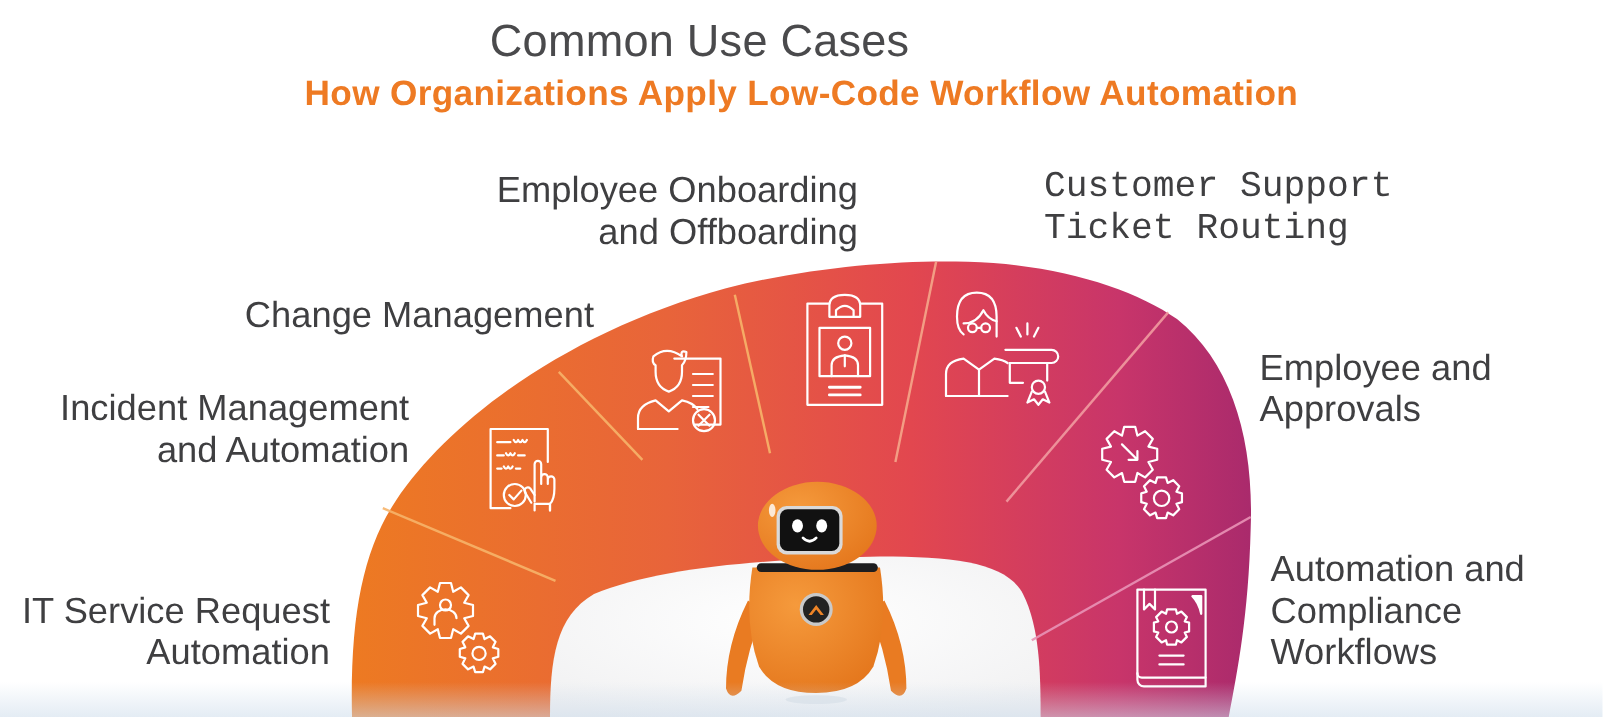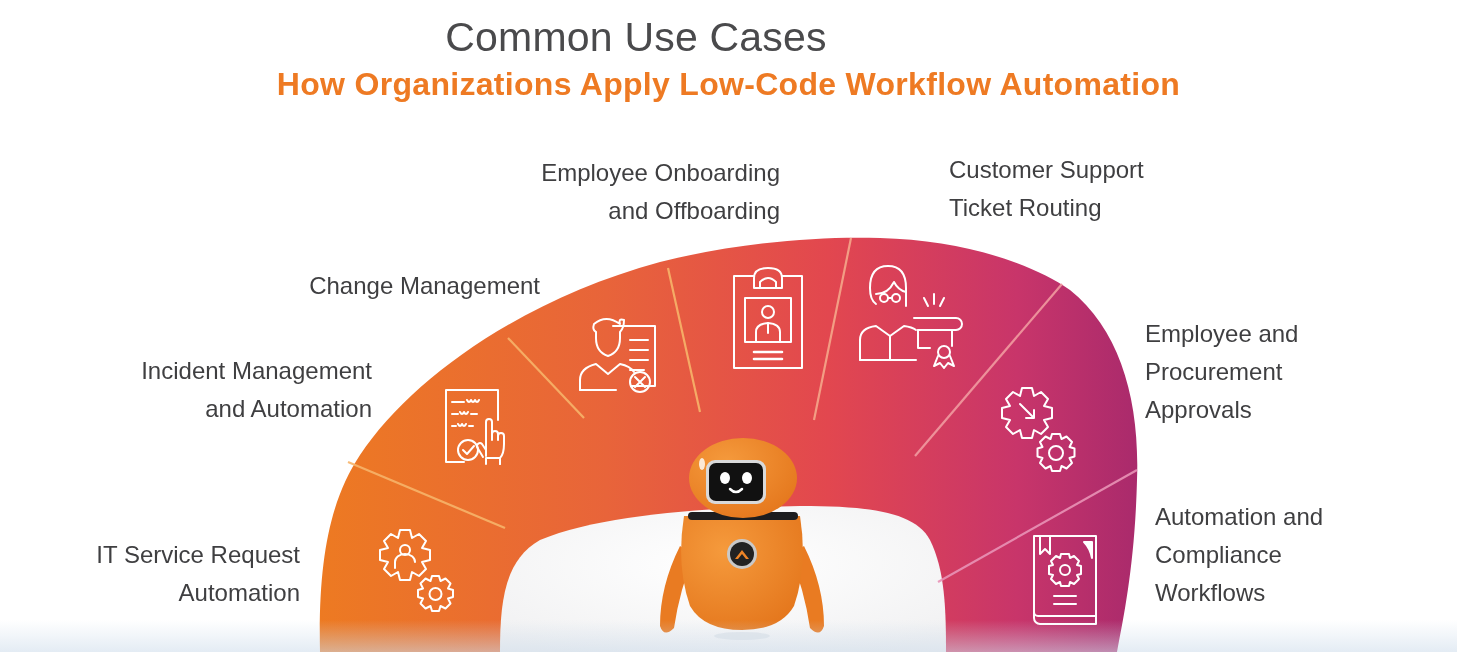--- a/index.html
+++ b/index.html
@@ -10,21 +10,21 @@
   }
   .title {
     position: absolute; left: 0; width: 1272px; text-align: center;
     top: 14px; font-size: 41px; color: #4a4a4c; letter-spacing: 0.2px;
   }
   .subtitle {
     position: absolute; left: 0; width: 1457px; text-align: center;
     top: 66px; font-size: 32px; font-weight: bold; color: #ee7a23; letter-spacing: 0.3px;
   }
   .label {
-    position: absolute; color: #3f3f41; font-size: 24px; line-height: 38px;
+    position: absolute; color: #3f3f41; font-size: 33px; line-height: 38px;
     white-space: nowrap;
   }
   .label.right { text-align: right; }
   .label.left { text-align: left; }
   .label span { display: block; }
   svg.diagram { position: absolute; left: 0; top: 0; }
   .bottom-fade {
     position: absolute; left: 0; top: 620px; width: 1457px; height: 32px;
     background: linear-gradient(to bottom, rgba(255,255,255,0), rgba(205,220,235,0.55));
     pointer-events: none;
@@ -190,27 +190,26 @@
   <span>Incident Management</span>
   <span>and Automation</span>
 </div>
 <div class="label right" style="right:917px; top:267px;">
   <span>Change Management</span>
 </div>
 <div class="label right" style="right:677px; top:154px;">
   <span>Employee Onboarding</span>
   <span>and Offboarding</span>
 </div>
-<div class="label left" style="left:949px; top:151px;">
+<div class="label left" style="left:949px; top:151px;font-family:Liberation Mono, monospace;">
   <span>Customer Support</span>
   <span>Ticket Routing</span>
 </div>
 <div class="label left" style="left:1145px; top:315px;">
   <span>Employee and</span>
-  <span>Procurement</span>
   <span>Approvals</span>
 </div>
 <div class="label left" style="left:1155px; top:498px;">
   <span>Automation and</span>
   <span>Compliance</span>
   <span>Workflows</span>
 </div>
 
 <div class="bottom-fade"></div>
 

